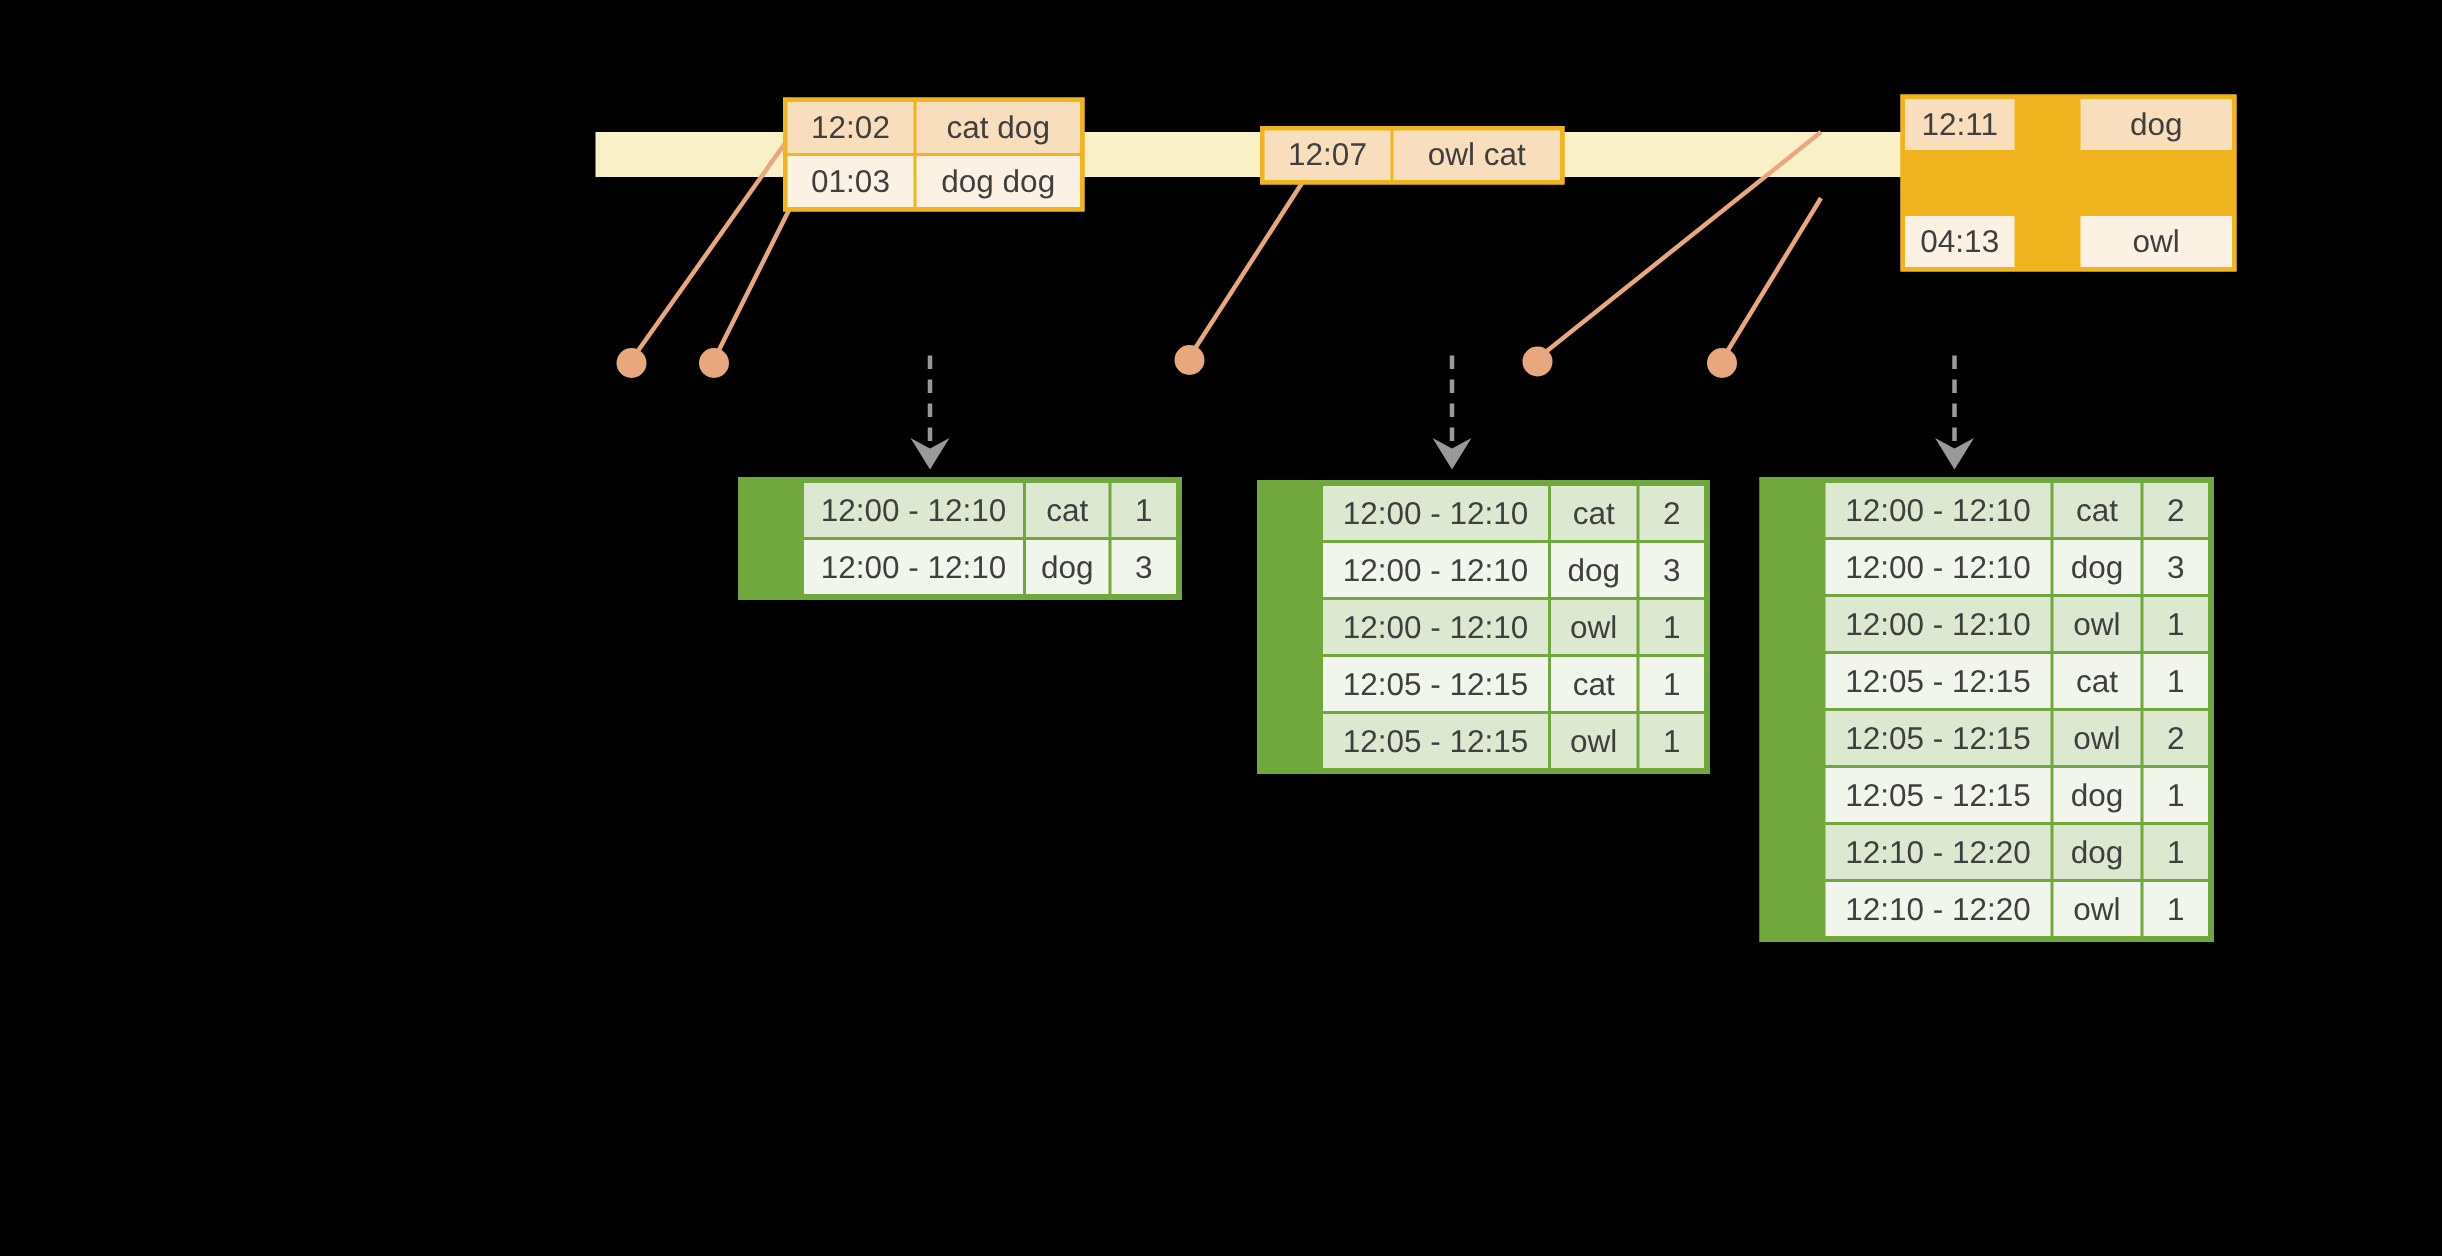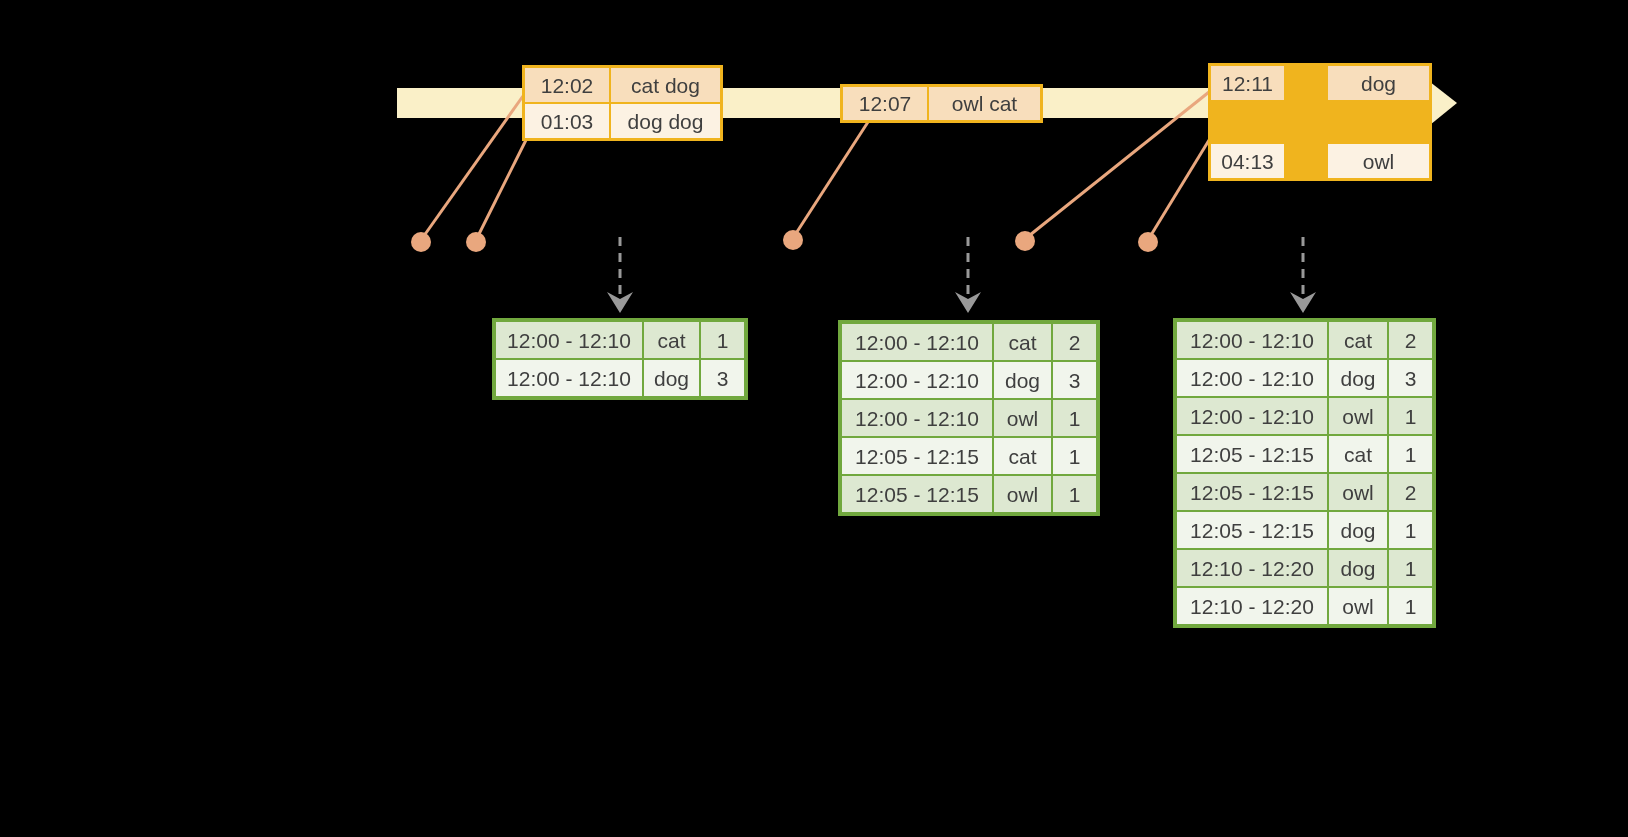--- a/index.html
+++ b/index.html
@@ -17,21 +17,21 @@
   }
   html,body{margin:0;padding:0;background:var(--background);}
   #canvas{
     position:relative;width:1628px;height:837px;background:var(--background);
     overflow:hidden;font-family:"Liberation Sans","DejaVu Sans",sans-serif;
   }
   #overlay{position:absolute;left:0;top:0;width:1628px;height:837px;}
   .etable{position:absolute;display:grid;gap:2px;background:var(--event-border);
     border:3px solid var(--event-border);}
   .gtable{position:absolute;display:grid;gap:2px;background:var(--result-border);
-    border:4px solid var(--result-border);}
+    border:4px solid var(--result-border);padding-left:40px;}
   .cell{display:flex;align-items:center;justify-content:center;
     font-size:21px;color:var(--text);white-space:nowrap;line-height:1;}
   .fa{background:var(--event-row-fill-a);}
   .fb{background:var(--event-row-fill-b);}
   .ga{background:var(--result-row-fill-a);}
   .gb{background:var(--result-row-fill-b);}
 </style>
 </head>
 <body>
 
@@ -67,21 +67,21 @@
     <div class="cell fa">cat dog</div>
     <div class="cell fb">01:03</div>
     <div class="cell fb">dog dog</div>
   </div>
 
   <div class="etable" style="left:840px;top:84px;grid-template-columns:84px 111px;grid-auto-rows:33px;">
     <div class="cell fa">12:07</div>
     <div class="cell fa">owl cat</div>
   </div>
 
-  <div class="etable" style="left:1208px;top:63px;grid-template-columns:73px 101px;grid-auto-rows:34px;gap:44px;">
+  <div class="etable" style="left:1267px;top:63px;grid-template-columns:73px 101px;grid-auto-rows:34px;gap:44px;">
     <div class="cell fa">12:11</div>
     <div class="cell fa">dog</div>
     <div class="cell fb">04:13</div>
     <div class="cell fb">owl</div>
   </div>
 
   <div class="gtable" style="left:492px;top:318px;grid-template-columns:146px 55px 43px;grid-auto-rows:36px;">
     <div class="cell ga">12:00 - 12:10</div>
     <div class="cell ga">cat</div>
     <div class="cell ga">1</div>

